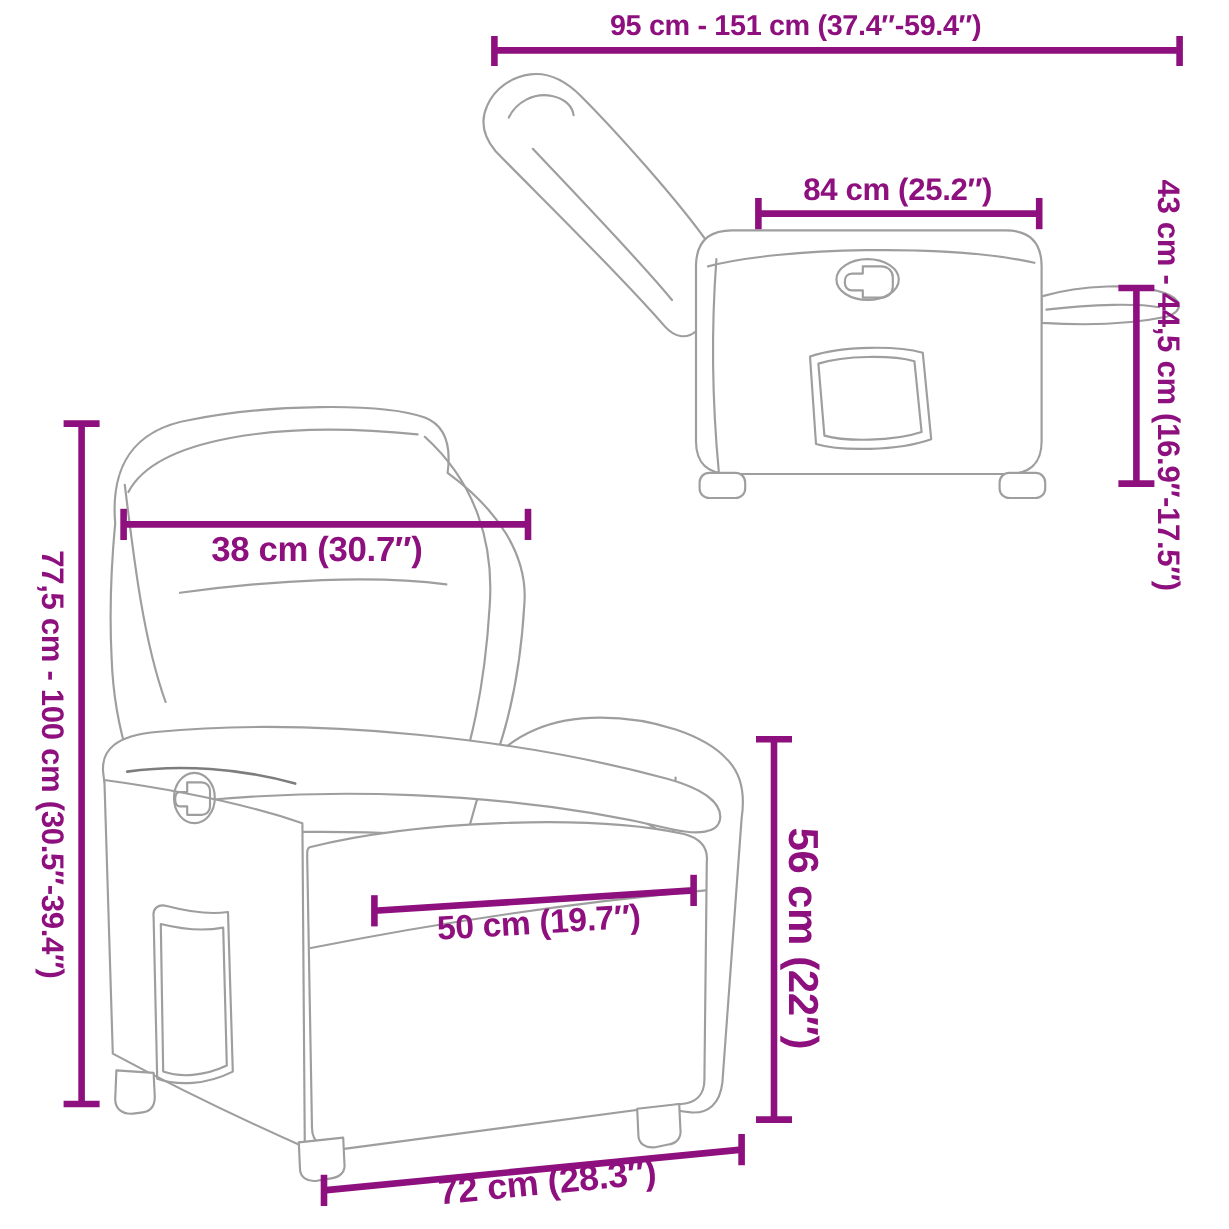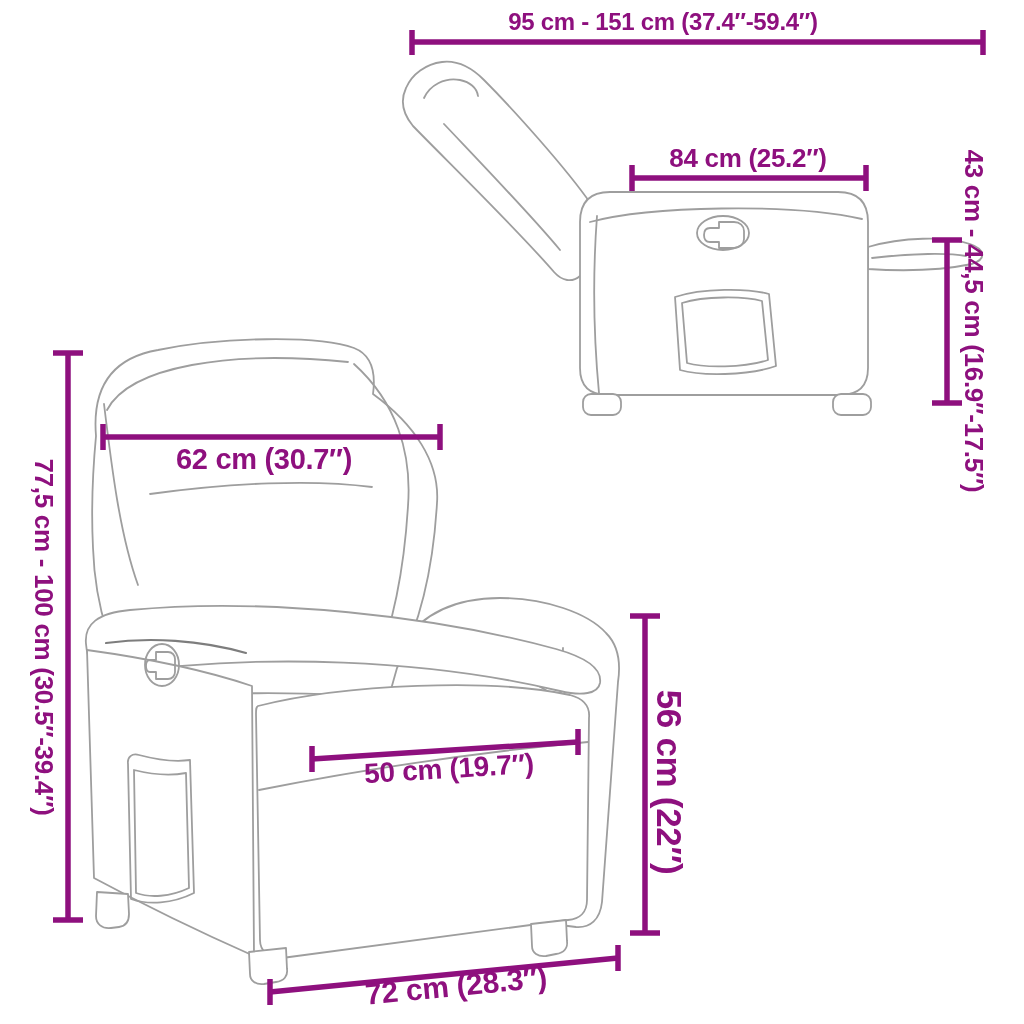--- a/index.html
+++ b/index.html
@@ -147,21 +147,21 @@
       </g>
     </g>
   </svg>
 
   <div class="dim-label" style="left:663px;top:22px;font-size:24px;">95 cm - 151 cm (37.4″-59.4″)</div>
 
   <div class="dim-label" style="left:748px;top:158px;font-size:26px;">84 cm (25.2″)</div>
 
   <div class="dim-label rot90" style="left:974px;top:321px;font-size:26px;">43 cm - 44,5 cm (16.9″-17.5″)</div>
 
-  <div class="dim-label" style="left:264px;top:459px;font-size:29px;">62 cm (30.7″)</div>
+  <div class="dim-label" style="left:264px;top:459px;font-size:29px;">38 cm (30.7″)</div>
 
   <div class="dim-label rot90" style="left:44px;top:637px;font-size:26px;">77,5 cm - 100 cm (30.5″-39.4″)</div>
 
   <div class="dim-label" style="left:449px;top:769px;font-size:28px;transform:translate(-50%,-50%) rotate(-3.5deg);">50 cm (19.7″)</div>
 
   <div class="dim-label rot90" style="left:669px;top:782px;font-size:35px;">56 cm (22″)</div>
 
   <div class="dim-label" style="left:456px;top:986px;font-size:30px;transform:translate(-50%,-50%) rotate(-5.5deg);">72 cm (28.3″)</div>
 
 </div>

